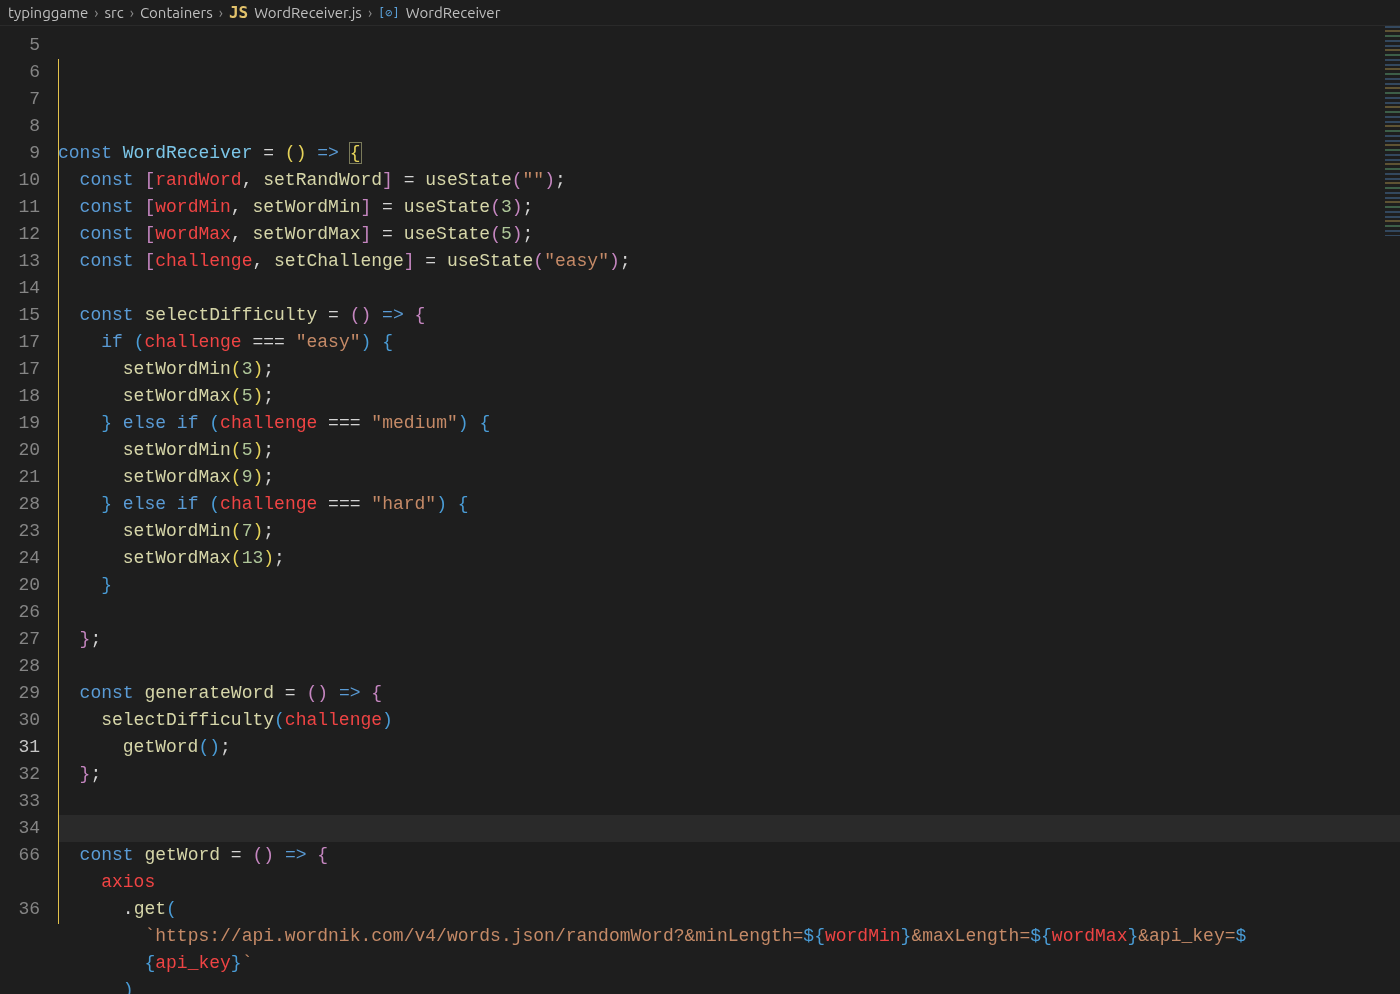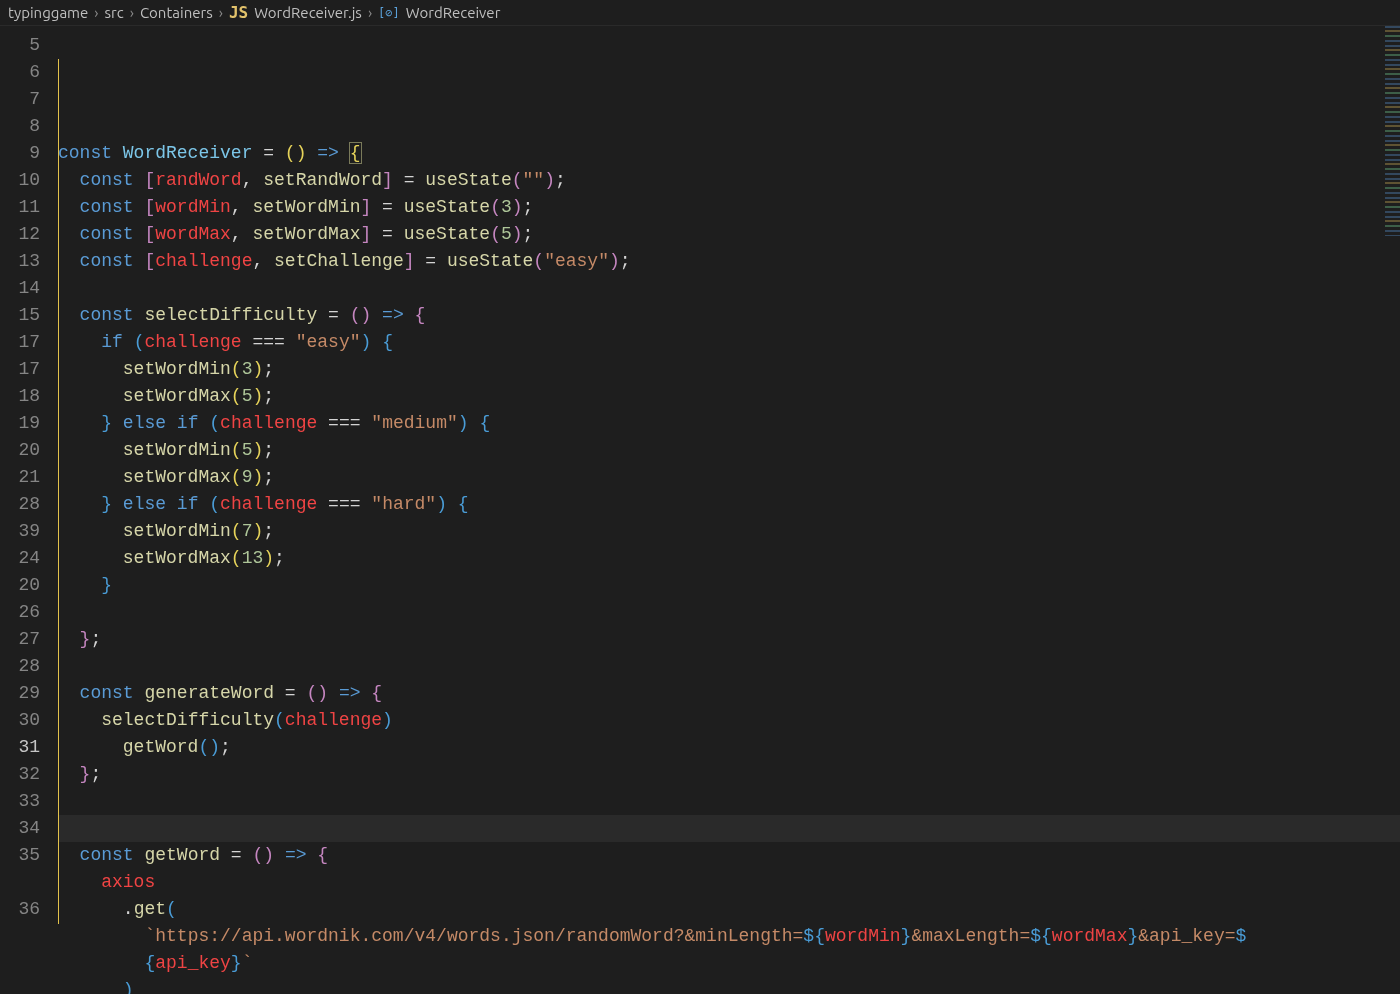--- a/index.html
+++ b/index.html
@@ -123,33 +123,33 @@
       <div class="ln">13</div>
       <div class="ln">14</div>
       <div class="ln">15</div>
       <div class="ln">17</div>
       <div class="ln">17</div>
       <div class="ln">18</div>
       <div class="ln">19</div>
       <div class="ln">20</div>
       <div class="ln">21</div>
       <div class="ln">28</div>
-      <div class="ln">39</div>
+      <div class="ln">23</div>
       <div class="ln">24</div>
       <div class="ln">20</div>
       <div class="ln">26</div>
       <div class="ln">27</div>
       <div class="ln">28</div>
       <div class="ln">29</div>
       <div class="ln">30</div>
       <div class="ln active">31</div>
       <div class="ln">32</div>
       <div class="ln">33</div>
       <div class="ln">34</div>
-      <div class="ln">35</div>
+      <div class="ln">66</div>
       <div class="ln"></div>
       <div class="ln">36</div>
     </div>
   <div class="code">
     <div class="indent-guide"></div>
   <div class="line"></div><div class="line"><span class="kw">const </span><span class="id">WordReceiver</span><span class="pun"> = </span><span class="brk-y">(</span><span class="brk-y">)</span><span class="arrow"> =&gt; </span><span class="brk-y bracket-hl">{</span></div><div class="line"><span class="pun">  </span><span class="kw">const </span><span class="brk-p">[</span><span class="var">randWord</span><span class="pun">, </span><span class="fn">setRandWord</span><span class="brk-p">]</span><span class="pun"> = </span><span class="fn">useState</span><span class="brk-p">(</span><span class="str">""</span><span class="brk-p">)</span><span class="pun">;</span></div><div class="line"><span class="pun">  </span><span class="kw">const </span><span class="brk-p">[</span><span class="var">wordMin</span><span class="pun">, </span><span class="fn">setWordMin</span><span class="brk-p">]</span><span class="pun"> = </span><span class="fn">useState</span><span class="brk-p">(</span><span class="num">3</span><span class="brk-p">)</span><span class="pun">;</span></div><div class="line"><span class="pun">  </span><span class="kw">const </span><span class="brk-p">[</span><span class="var">wordMax</span><span class="pun">, </span><span class="fn">setWordMax</span><span class="brk-p">]</span><span class="pun"> = </span><span class="fn">useState</span><span class="brk-p">(</span><span class="num">5</span><span class="brk-p">)</span><span class="pun">;</span></div><div class="line"><span class="pun">  </span><span class="kw">const </span><span class="brk-p">[</span><span class="var">challenge</span><span class="pun">, </span><span class="fn">setChallenge</span><span class="brk-p">]</span><span class="pun"> = </span><span class="fn">useState</span><span class="brk-p">(</span><span class="str">"easy"</span><span class="brk-p">)</span><span class="pun">;</span></div><div class="line"></div><div class="line"><span class="pun">  </span><span class="kw">const </span><span class="fn">selectDifficulty</span><span class="pun"> = </span><span class="brk-p">(</span><span class="brk-p">)</span><span class="arrow"> =&gt; </span><span class="brk-p">{</span></div><div class="line"><span class="pun">    </span><span class="kw">if</span><span class="pun"> </span><span class="brk-b">(</span><span class="var">challenge</span><span class="pun"> === </span><span class="str">"easy"</span><span class="brk-b">)</span><span class="pun"> </span><span class="brk-b">{</span></div><div class="line"><span class="pun">      </span><span class="fn">setWordMin</span><span class="brk-y">(</span><span class="num">3</span><span class="brk-y">)</span><span class="pun">;</span></div><div class="line"><span class="pun">      </span><span class="fn">setWordMax</span><span class="brk-y">(</span><span class="num">5</span><span class="brk-y">)</span><span class="pun">;</span></div><div class="line"><span class="pun">    </span><span class="brk-b">}</span><span class="pun"> </span><span class="kw">else if</span><span class="pun"> </span><span class="brk-b">(</span><span class="var">challenge</span><span class="pun"> === </span><span class="str">"medium"</span><span class="brk-b">)</span><span class="pun"> </span><span class="brk-b">{</span></div><div class="line"><span class="pun">      </span><span class="fn">setWordMin</span><span class="brk-y">(</span><span class="num">5</span><span class="brk-y">)</span><span class="pun">;</span></div><div class="line"><span class="pun">      </span><span class="fn">setWordMax</span><span class="brk-y">(</span><span class="num">9</span><span class="brk-y">)</span><span class="pun">;</span></div><div class="line"><span class="pun">    </span><span class="brk-b">}</span><span class="pun"> </span><span class="kw">else if</span><span class="pun"> </span><span class="brk-b">(</span><span class="var">challenge</span><span class="pun"> === </span><span class="str">"hard"</span><span class="brk-b">)</span><span class="pun"> </span><span class="brk-b">{</span></div><div class="line"><span class="pun">      </span><span class="fn">setWordMin</span><span class="brk-y">(</span><span class="num">7</span><span class="brk-y">)</span><span class="pun">;</span></div><div class="line"><span class="pun">      </span><span class="fn">setWordMax</span><span class="brk-y">(</span><span class="num">13</span><span class="brk-y">)</span><span class="pun">;</span></div><div class="line"><span class="pun">    </span><span class="brk-b">}</span></div><div class="line"></div><div class="line"><span class="pun">  </span><span class="brk-p">}</span><span class="pun">;</span></div><div class="line"></div><div class="line"><span class="pun">  </span><span class="kw">const </span><span class="fn">generateWord</span><span class="pun"> = </span><span class="brk-p">(</span><span class="brk-p">)</span><span class="arrow"> =&gt; </span><span class="brk-p">{</span></div><div class="line"><span class="pun">    </span><span class="fn">selectDifficulty</span><span class="brk-b">(</span><span class="var">challenge</span><span class="brk-b">)</span></div><div class="line"><span class="pun">      </span><span class="fn">getWord</span><span class="brk-b">(</span><span class="brk-b">)</span><span class="pun">;</span></div><div class="line"><span class="pun">  </span><span class="brk-p">}</span><span class="pun">;</span></div><div class="line"></div><div class="line active"></div><div class="line"><span class="pun">  </span><span class="kw">const </span><span class="fn">getWord</span><span class="pun"> = </span><span class="brk-p">(</span><span class="brk-p">)</span><span class="arrow"> =&gt; </span><span class="brk-p">{</span></div><div class="line"><span class="pun">    </span><span class="var">axios</span></div><div class="line"><span class="pun">      .</span><span class="fn">get</span><span class="brk-b">(</span></div><div class="line"><span class="pun">        </span><span class="str">`</span><span class="url">https://api.wordnik.com/v4/words.json/randomWord?&amp;minLength=</span><span class="tmpl">${</span><span class="var">wordMin</span><span class="tmpl">}</span><span class="url">&amp;maxLength=</span><span class="tmpl">${</span><span class="var">wordMax</span><span class="tmpl">}</span><span class="url">&amp;api_key=</span><span class="tmpl">$</span></div><div class="line"><span class="pun">        </span><span class="tmpl">{</span><span class="var">api_key</span><span class="tmpl">}</span><span class="str">`</span></div><div class="line"><span class="pun">      </span><span class="brk-b">)</span></div></div>
 </div>
 
 <div class="minimap"></div>
 

